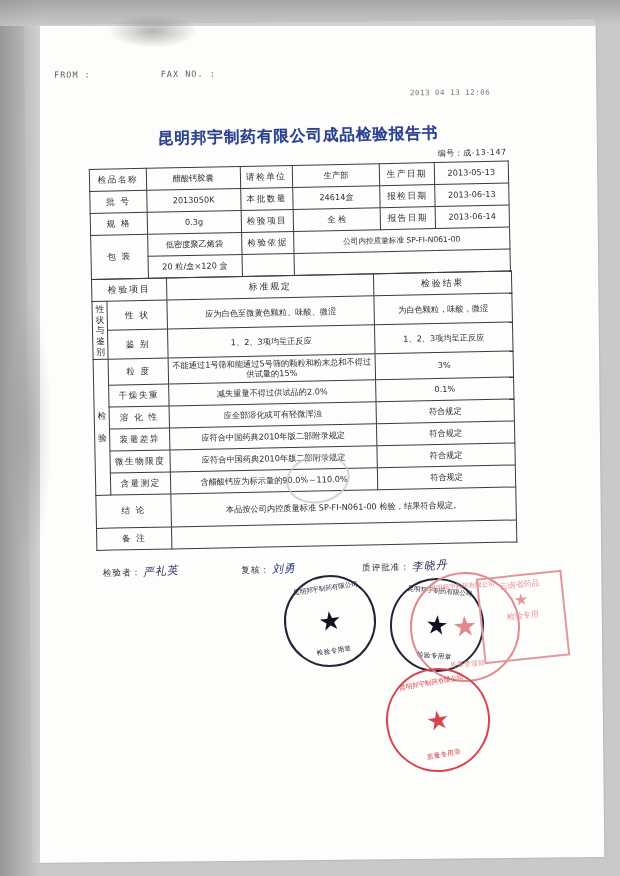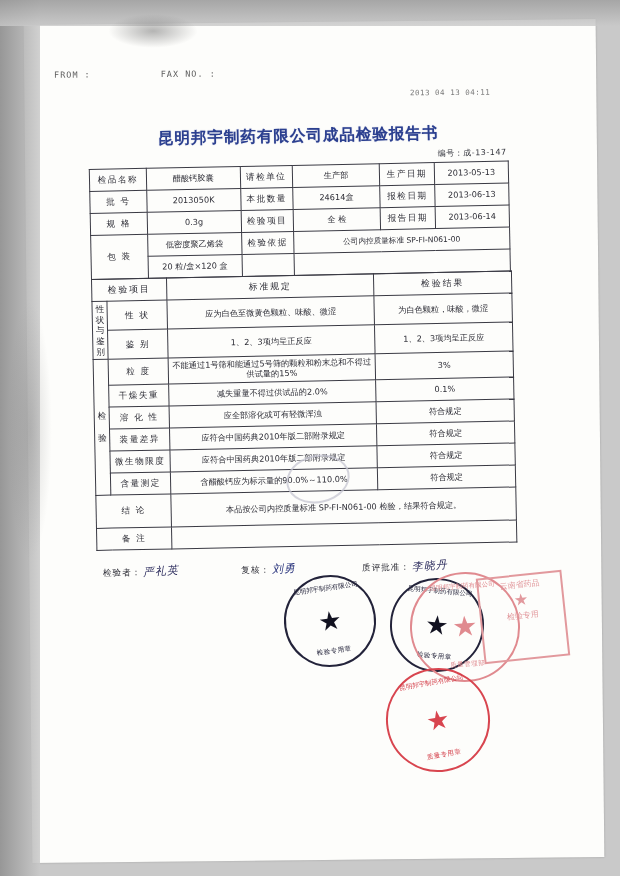--- a/index.html
+++ b/index.html
@@ -233,21 +233,21 @@
   <div id="leftshade"></div>
   <div id="topshade"></div>
 
   <div class="smudge" style="left:108px;top:14px;width:90px;height:34px;"></div>
   <div class="smudge" style="left:8px;top:300px;width:44px;height:260px;opacity:.5;"></div>
 
   <div id="faxline">
     <span>FROM :</span>
     <span>FAX NO. :</span>
   </div>
-  <div id="faxstamp">2013 04 13  04:11</div>
+  <div id="faxstamp">2013 04 13  12:06</div>
 
   <div id="doc">
 
     <div id="title">昆明邦宇制药有限公司成品检验报告书</div>
 
     <div id="numline">
       <span>编号：</span><span>成-13-147</span>
     </div>
 
     <table class="report">

